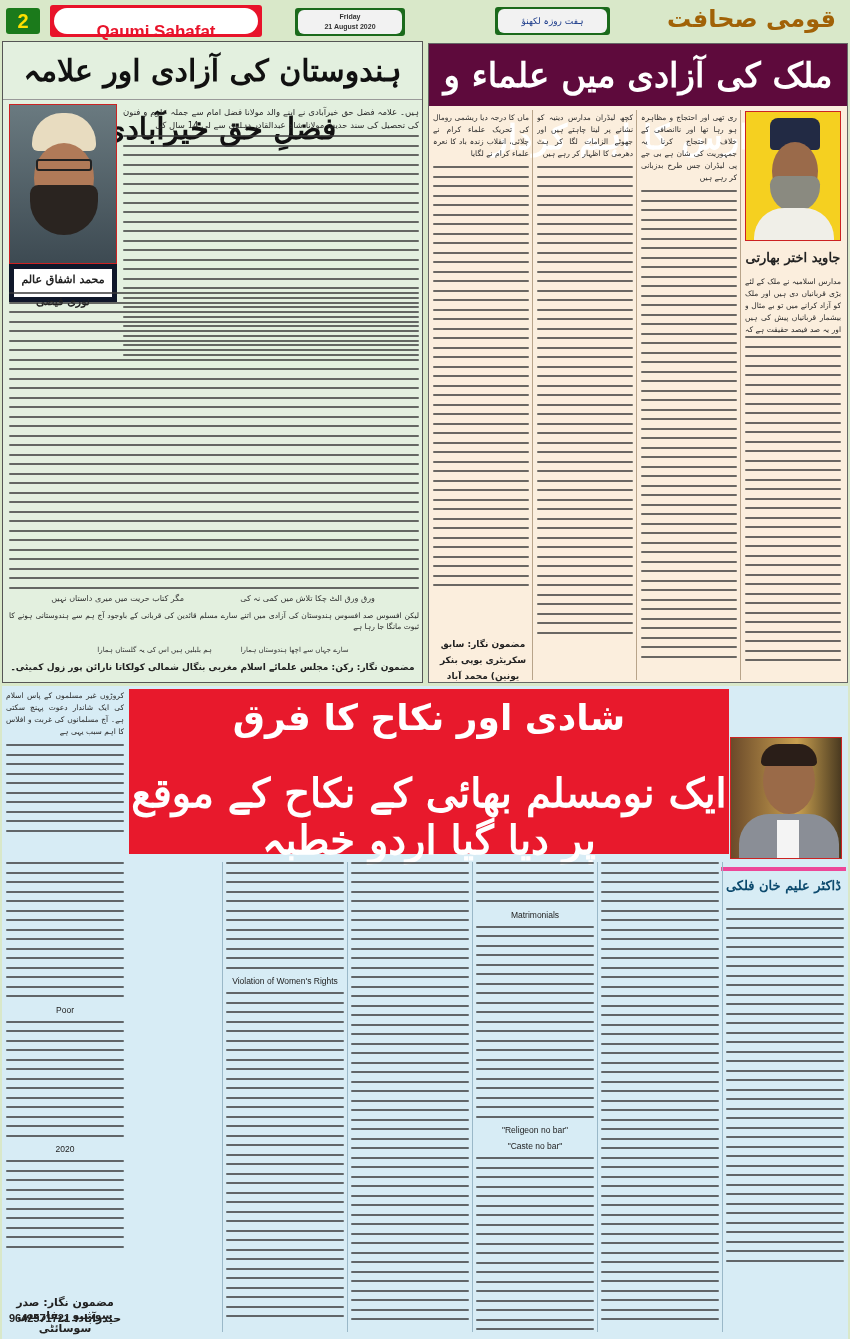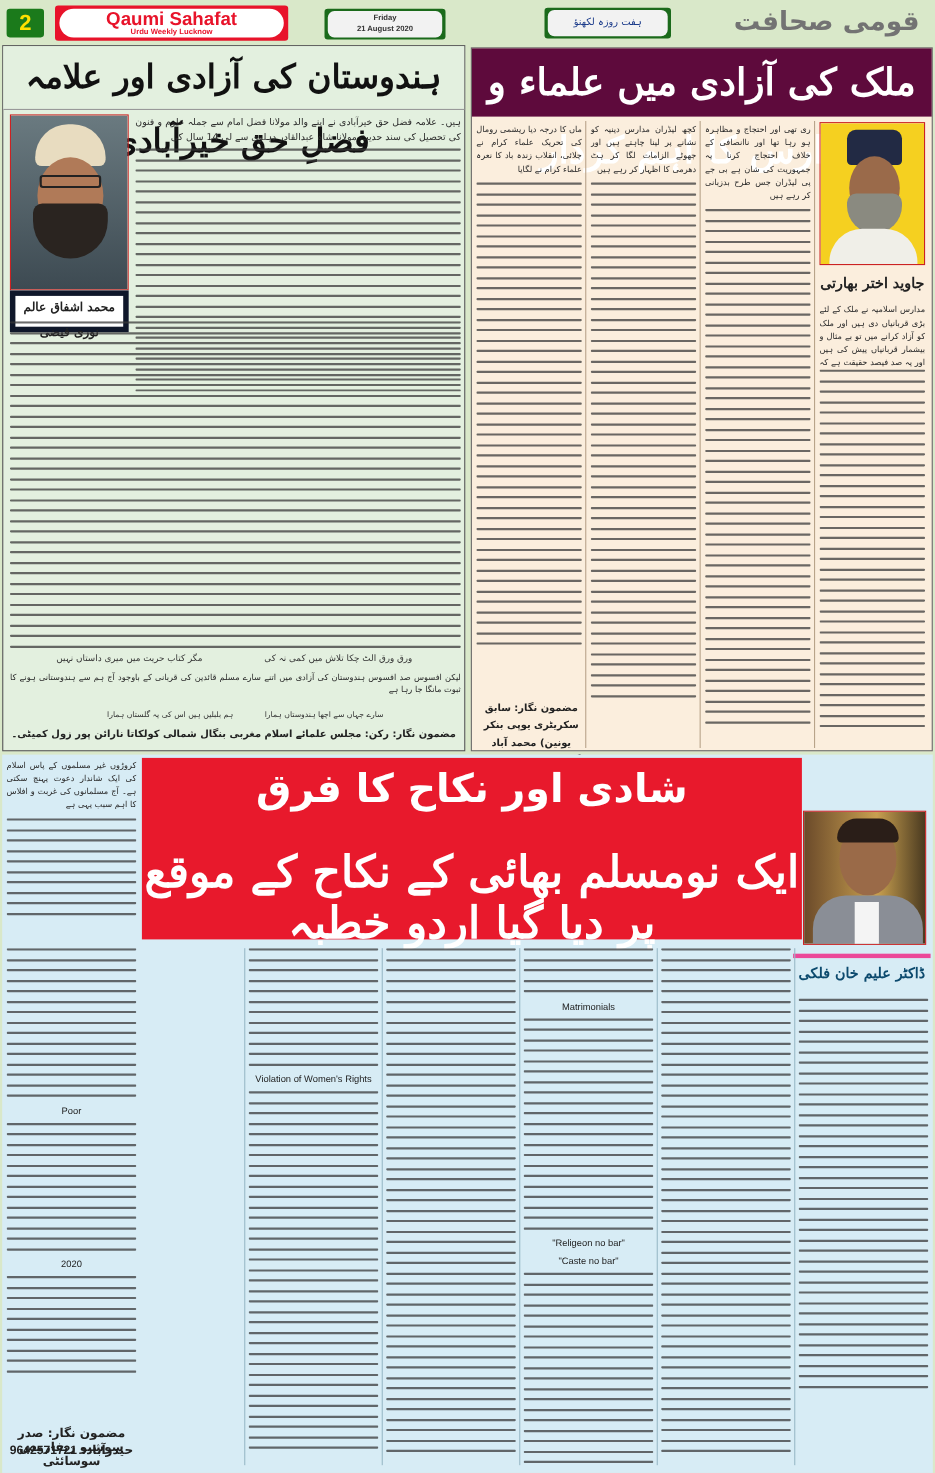--- a/index.html
+++ b/index.html
@@ -3,27 +3,27 @@
 <meta charset="utf-8">
 <style>
   * { box-sizing: border-box; margin: 0; padding: 0; }
   body { width: 850px; height: 1339px; background: #d9e8c9; font-family: "DejaVu Sans", sans-serif; position: relative; overflow: hidden; }
 
   
   .masthead { position: absolute; left: 0; top: 0; width: 850px; height: 40px; background: #d9e8c9; }
   .page-num { position: absolute; left: 6px; top: 8px; width: 34px; height: 26px; background: #1b7a1b; color: #ffe000; font-weight: bold; font-size: 20px; text-align: center; line-height: 26px; border-radius: 3px; font-family: "Liberation Sans", sans-serif; }
   .brand-box { position: absolute; left: 50px; top: 5px; width: 212px; height: 32px; background: #e8132a; border-radius: 3px; }
   .brand-inner { position: absolute; left: 4px; top: 3px; right: 4px; bottom: 3px; background: #fff; border-radius: 14px; text-align: center; }
-  .brand-title { color: #e8132a; font-weight: bold; font-size: 17px; line-height: 17px; font-family: "Liberation Sans", sans-serif; display: block; padding-top: 1px; }
+  .brand-title { color: #e8132a; font-weight: bold; font-size: 17px; line-height: 17px; font-family: "Liberation Sans", sans-serif; display: block; padding-top: 15px; }
   .brand-sub { color: #e8132a; font-weight: bold; font-size: 7px; line-height: 8px; font-family: "Liberation Sans", sans-serif; display: block; }
   .date-box { position: absolute; left: 295px; top: 8px; width: 110px; height: 28px; background: #1b6a1b; border-radius: 3px; }
   .date-inner { position: absolute; left: 3px; top: 2px; right: 3px; bottom: 2px; background: #f2f2f2; border-radius: 6px; text-align: center; font-family: "Liberation Sans", sans-serif; font-size: 7px; font-weight: bold; color: #333; line-height: 10px; padding-top: 2px; }
   .weekly-box { position: absolute; left: 495px; top: 7px; width: 115px; height: 28px; background: #1b6a1b; border-radius: 3px; padding-left: 44px; }
   .weekly-inner { position: absolute; left: 3px; top: 2px; right: 3px; bottom: 2px; background: #f2f2f2; border-radius: 6px; text-align: center; font-size: 9px; color: #1a3a8a; line-height: 24px; font-family: "DejaVu Serif", serif; }
-  .urdu-brand { position: absolute; right: 14px; top: 5px; color: #737373; font-weight: bold; font-size: 24px; font-family: "DejaVu Sans", sans-serif; direction: rtl; }
+  .urdu-brand { position: absolute; right: 14px; top: 5px; color: #a16207; font-weight: bold; font-size: 24px; font-family: "DejaVu Sans", sans-serif; direction: rtl; }
 
   
   .panel-left { position: absolute; left: 2px; top: 41px; width: 421px; height: 642px; border: 1px solid #555; background: #e3f0df; }
   .panel-right { position: absolute; left: 428px; top: 43px; width: 420px; height: 640px; background: #fbeedd; border: 1px solid #666; }
 
   .hl-left { position: absolute; left: 0; top: 0; right: 0; height: 58px; background: #e3f0df; border-bottom: 1px solid #999; color: #111; font-size: 30px; font-weight: bold; text-align: center; line-height: 58px; direction: rtl; font-family: "DejaVu Serif", serif; }
   .hl-right { position: absolute; left: 0; top: 0; right: 0; height: 62px; background: #5e0a3c; color: #fff; font-size: 34px; font-weight: bold; text-align: center; line-height: 62px; direction: rtl; font-family: "DejaVu Serif", serif; }
 
   .photo { position: absolute; overflow: hidden; }
   .photo-fill { width: 100%; height: 100%; position: relative; }

